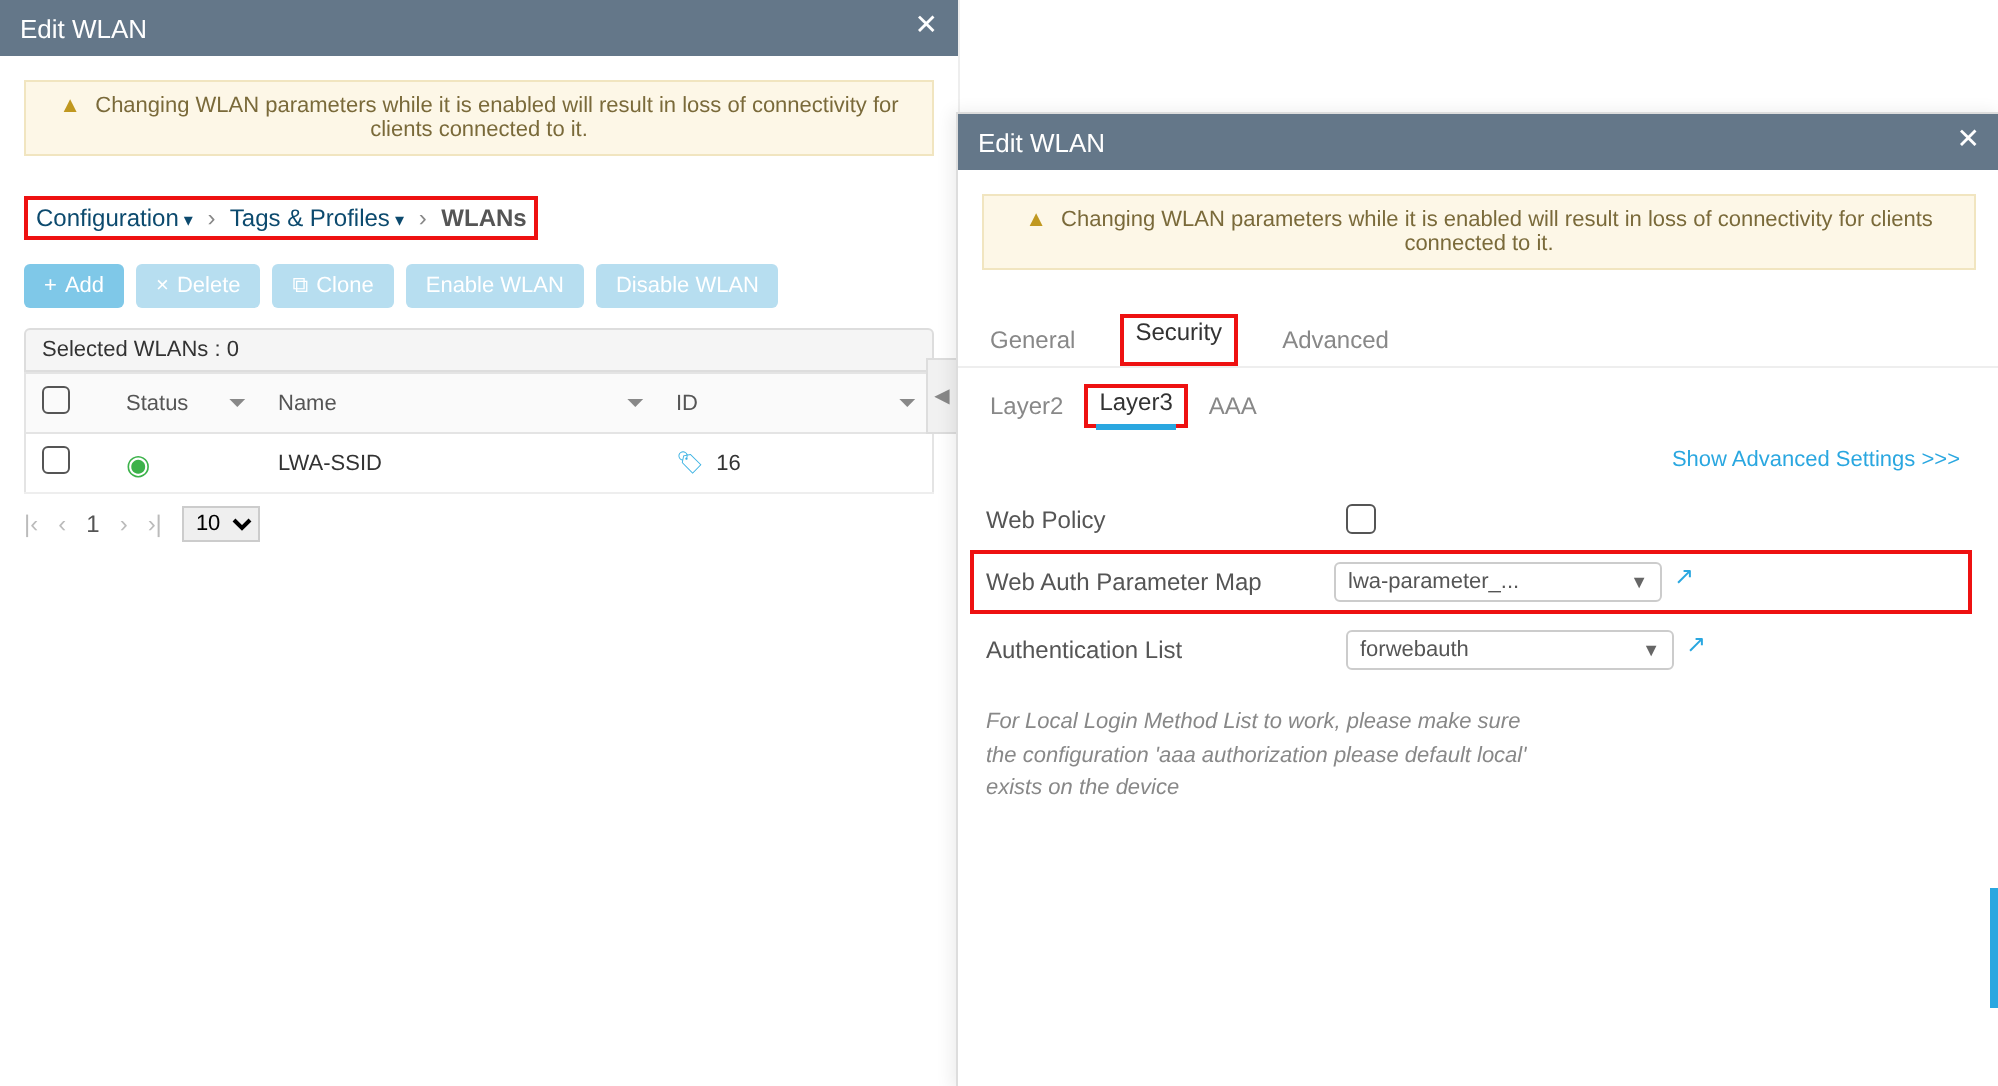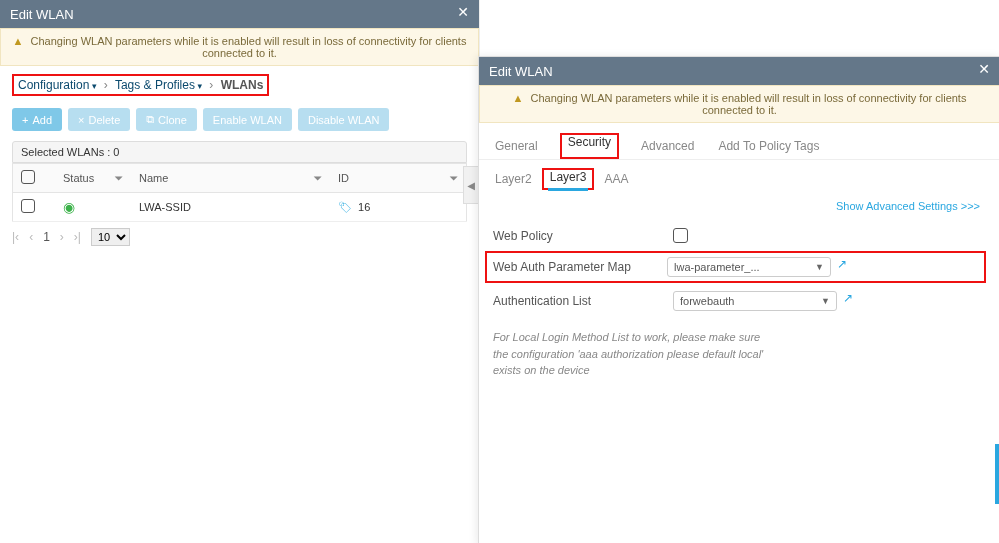--- a/index.html
+++ b/index.html
@@ -1,18 +1,18 @@
 <!DOCTYPE html>
 <html><head>
 <meta charset="utf-8">
 <style>
   html,body{margin:0;padding:0;font-family:Arial,Helvetica,sans-serif;font-size:12px;color:#333;background:#fff;width:999px;height:543px;overflow:hidden}
   .panel-header{background:#647789;color:#fff;height:28px;display:flex;align-items:center;padding:0 10px;font-size:13px;position:relative}
   .panel-header .close{position:absolute;right:10px;top:4px;color:#fff;cursor:pointer;font-size:14px}
-  .alert{background:#fdf7e7;border:1px solid #f1e5c0;color:#7a6a3a;text-align:center;padding:6px 10px;font-size:11px;margin:0}
+  .alert{background:#fdf7e7;border:1px solid #f1e5c0;color:#7a6a3a;text-align:center;padding:6px 10px;font-size:11px;margin:12px}
   .alert .warn-icon{color:#c09820;margin-right:4px}
   
   .left-panel{position:absolute;left:0;top:0;width:479px;border-right:1px solid #eee}
   .breadcrumb{padding:8px 12px;font-size:12px;color:#1fa3e0}
   .breadcrumb .crumb{color:#0c4a6e}
   .breadcrumb .sep{color:#888;margin:0 4px}
   .breadcrumb .current{color:#555;font-weight:bold}
   .red-box{border:2px solid #e11;display:inline-block;padding:2px 4px}
   .toolbar{padding:4px 12px 10px 12px;display:flex;gap:6px}
   .btn{border:none;border-radius:3px;padding:5px 10px;font-size:11px;color:#fff;cursor:pointer;display:inline-flex;align-items:center;gap:4px}
@@ -126,21 +126,20 @@
   </div>
   <div class="alert">
     <span class="warn-icon">▲</span>
     <span>Changing WLAN parameters while it is enabled will result in loss of connectivity for clients connected to it.</span>
   </div>
 
   <div class="tabs">
     <span class="tab">General</span>
     <span class="red-frame"><span class="tab active">Security</span></span>
     <span class="tab">Advanced</span>
-    <span class="tab">Add To Policy Tags</span>
   </div>
 
   <div class="subtabs">
     <span class="tab">Layer2</span>
     <span class="red-frame"><span class="tab active">Layer3</span></span>
     <span class="tab">AAA</span>
   </div>
 
   <div class="adv-link">Show Advanced Settings &gt;&gt;&gt;</div>
 

